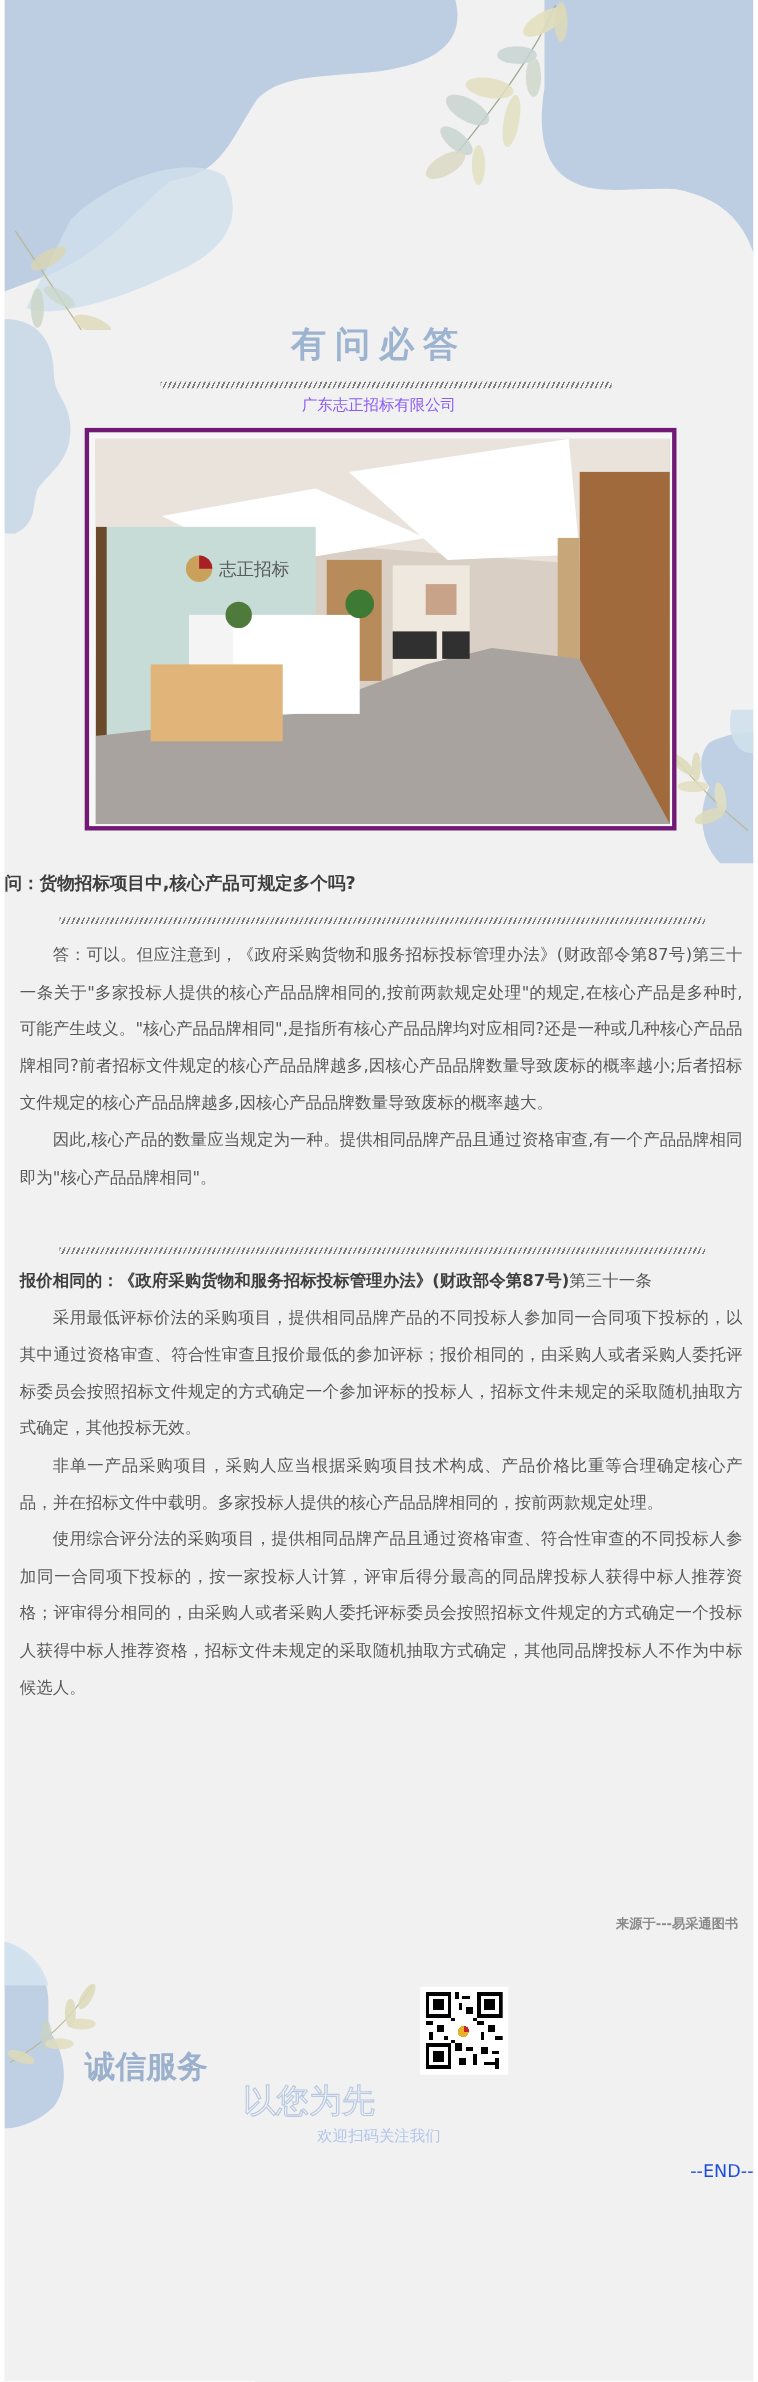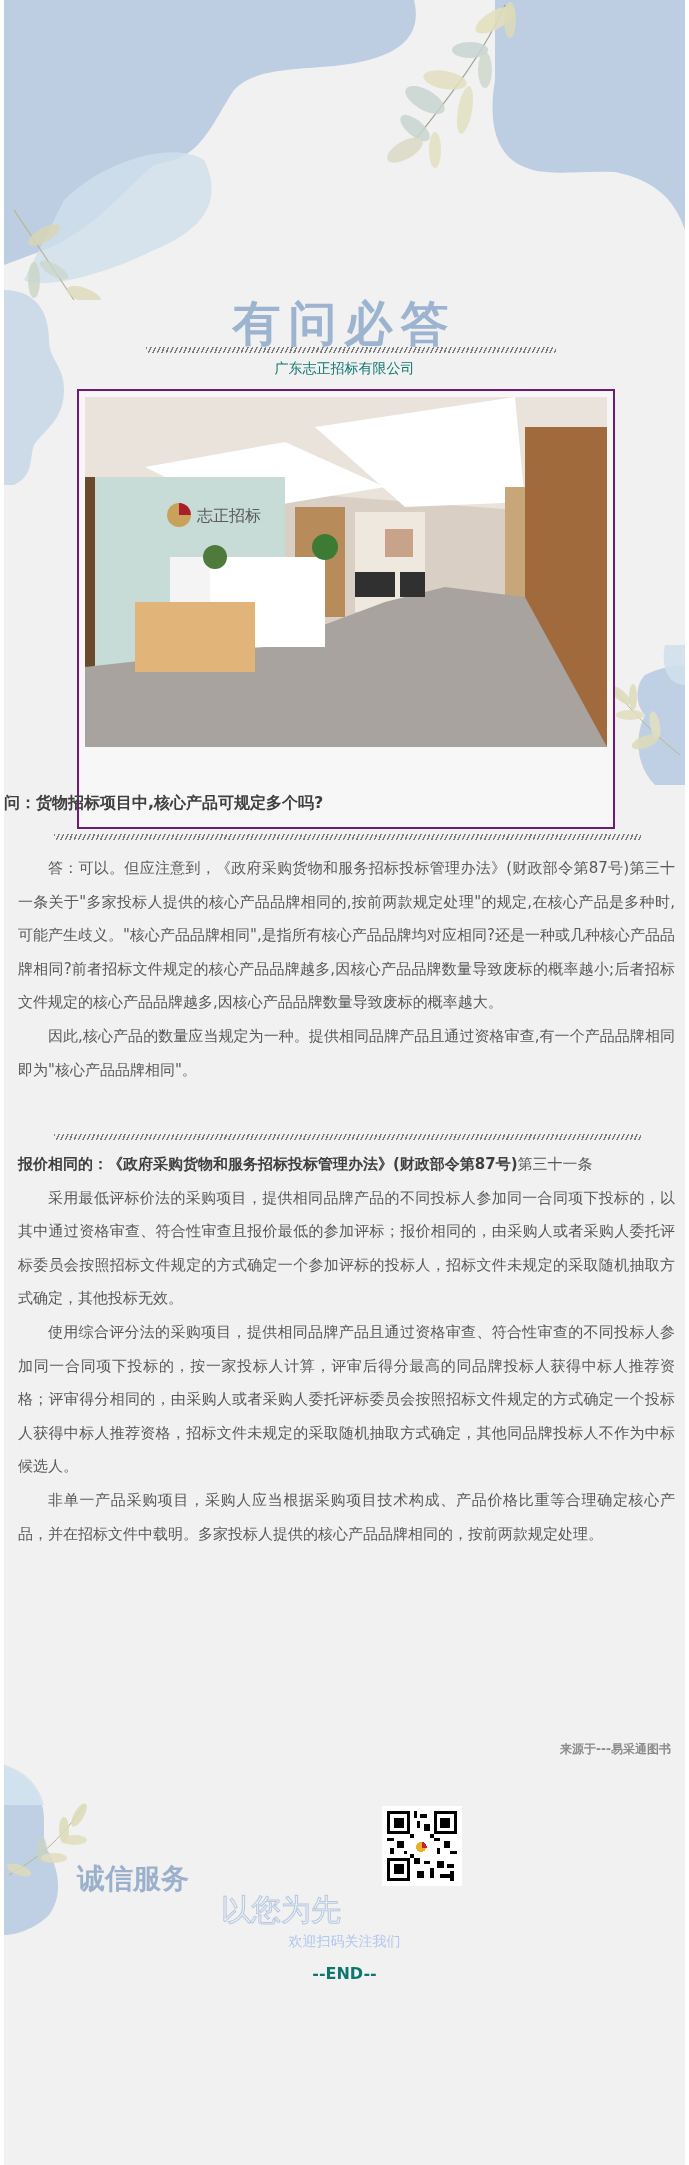--- a/index.html
+++ b/index.html
@@ -9,34 +9,34 @@
       position: relative;
       width: 681px;
       height: 2165px;
       margin-left: 4px;
       background: #f1f1f1;
       overflow: hidden;
     }
     .deco { position: absolute; pointer-events: none; }
     .hero-title {
       position: absolute; top: 292px; left: 0; width: 100%;
-      text-align: center; font-size: 48px; font-weight: bold;
+      text-align: center; font-size: 32px; font-weight: bold;
       color: #9db4d0; letter-spacing: 8px;
     }
     .hatch {
       position: absolute; height: 6px;
       background: repeating-linear-gradient(115deg, #7d7d7d 0px, #7d7d7d 1.4px, transparent 1.4px, transparent 4px);
     }
     .company {
       position: absolute; top: 360px; left: 0; width: 100%;
-      text-align: center; font-size: 14px; color: #0f766e;
+      text-align: center; font-size: 14px; color: #8b5cf6;
     }
     .photo-frame {
-      position: absolute; left: 73px; top: 389px; width: 538px; height: 440px;
-      border: 2px solid #701a75; background: #f7f7f7;
+      position: absolute; left: 73px; top: 389px; width: 538px; height: 366px;
+      border: 4px solid #701a75; background: #f7f7f7;
     }
     .photo {
       position: absolute; left: 6px; top: 6px; width: 522px; height: 350px;
       background: linear-gradient(180deg, #c8b6a4 0%, #e5dfd8 30%, #cfc6bc 55%, #a79f99 75%, #8f8b89 100%);
       overflow: hidden;
     }
     .question {
       position: absolute; top: 793px; left: 0; width: 100%;
       text-align: left; font-size: 16px; font-weight: bold; color: #3f3f3f;
     }
@@ -63,21 +63,21 @@
       position: absolute; left: 217px; top: 1890px;
       font-size: 30px; font-weight: normal; color: transparent;
       -webkit-text-stroke: 1px #b7c8e2;
     }
     .follow {
       position: absolute; top: 1933px; left: 0; width: 100%;
       text-align: center; font-size: 14px; font-weight: normal; color: #b2c6ec;
     }
     .end {
       position: absolute; top: 1964px; left: 0; width: 100%;
-      text-align: center; font-size: 16px; font-weight: bold; color: #0f766e;
+      text-align: right; font-size: 16px; font-weight: normal; color: #1d4ed8;
     }
   </style>
 </head>
 <body>
 
 <div class="page">
 
   <svg class="deco" style="left:0;top:0" width="420" height="300" viewBox="0 0 420 300">
     <path d="M0,0 L410,0 C420,40 390,60 330,66 C280,70 250,70 230,90 C210,120 200,150 170,160 L150,165 C120,190 90,230 40,250 L0,265 Z" fill="#b7c9e0" opacity="0.9"></path>
     <path d="M60,200 C100,160 170,140 200,160 C220,200 200,230 150,250 C100,275 40,290 20,280 Z" fill="#cfe0ec" opacity="0.8"></path>
@@ -167,22 +167,22 @@
     <p>因此,核心产品的数量应当规定为一种。提供相同品牌产品且通过资格审查,有一个产品品牌相同即为"核心产品品牌相同"。</p>
   </div>
 
   <div class="hatch" style="top:1134px;left:50px;width:587px;"></div>
 
   <div class="body-text" style="top:1148px;">
     <div>
       <span class="law-title">报价相同的：《政府采购货物和服务招标投标管理办法》(财政部令第87号)</span><span>第三十一条</span>
     </div>
     <p>采用最低评标价法的采购项目，提供相同品牌产品的不同投标人参加同一合同项下投标的，以其中通过资格审查、符合性审查且报价最低的参加评标；报价相同的，由采购人或者采购人委托评标委员会按照招标文件规定的方式确定一个参加评标的投标人，招标文件未规定的采取随机抽取方式确定，其他投标无效。</p>
+    <p>非单一产品采购项目，采购人应当根据采购项目技术构成、产品价格比重等合理确定核心产品，并在招标文件中载明。多家投标人提供的核心产品品牌相同的，按前两款规定处理。</p>
     <p>使用综合评分法的采购项目，提供相同品牌产品且通过资格审查、符合性审查的不同投标人参加同一合同项下投标的，按一家投标人计算，评审后得分最高的同品牌投标人获得中标人推荐资格；评审得分相同的，由采购人或者采购人委托评标委员会按照招标文件规定的方式确定一个投标人获得中标人推荐资格，招标文件未规定的采取随机抽取方式确定，其他同品牌投标人不作为中标候选人。</p>
-    <p>非单一产品采购项目，采购人应当根据采购项目技术构成、产品价格比重等合理确定核心产品，并在招标文件中载明。多家投标人提供的核心产品品牌相同的，按前两款规定处理。</p>
   </div>
 
   <div class="source">来源于---易采通图书</div>
 
   <svg class="deco" style="left:0;top:1765px" width="90" height="170" viewBox="0 0 90 170">
     <path d="M0,0 C25,10 40,30 40,55 L40,80 C55,100 60,130 45,150 C30,165 10,170 0,170 Z" fill="#b9cbe2" opacity="0.9"></path>
     <path d="M0,0 C20,5 35,20 40,40 L0,40 Z" fill="#d3e2ee" opacity="0.9"></path>
     <g stroke="#b7b88f" stroke-width="1" fill="none">
         <path d="M80,40 C60,70 40,90 5,110"></path>
       </g>

